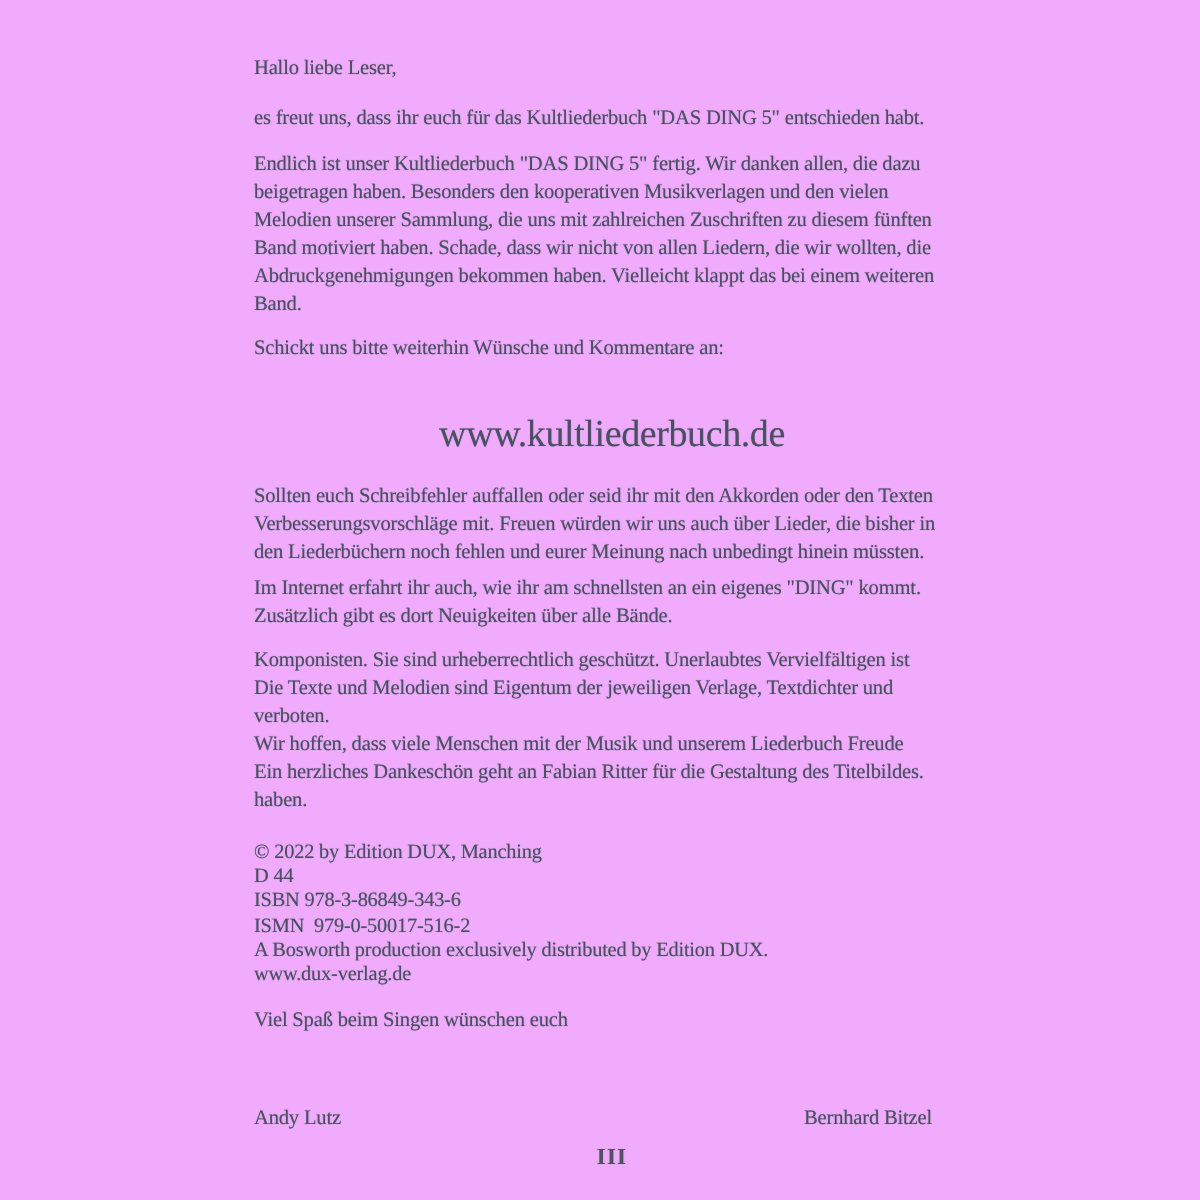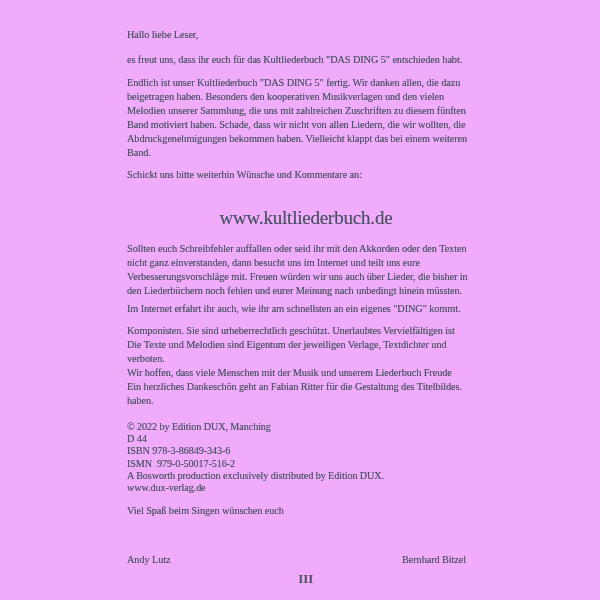--- a/index.html
+++ b/index.html
@@ -82,26 +82,26 @@
         <div class="line j">Band motiviert haben. Schade, dass wir nicht von allen Liedern, die wir wollten, die</div>
         <div class="line j">Abdruckgenehmigungen bekommen haben. Vielleicht klappt das bei einem weiteren</div>
         <div class="line">Band.</div>
       </div>
       <div class="blk blk-3">
         <div class="line">Schickt uns bitte weiterhin Wünsche und Kommentare an:</div>
       </div>
       <div class="blk blk-4 url-banner">www.kultliederbuch.de</div>
       <div class="blk blk-5">
         <div class="line j">Sollten euch Schreibfehler auffallen oder seid ihr mit den Akkorden oder den Texten</div>
-        <div class="line j">nicht ganz einverstanden, dann besucht uns im Internet und teilt uns eure</div>
         <div class="line j">Verbesserungsvorschläge mit. Freuen würden wir uns auch über Lieder, die bisher in</div>
         <div class="line">den Liederbüchern noch fehlen und eurer Meinung nach unbedingt hinein müssten.</div>
       </div>
       <div class="blk blk-6">
         <div class="line j">Im Internet erfahrt ihr auch, wie ihr am schnellsten an ein eigenes "DING" kommt.</div>
+        <div class="line">Zusätzlich gibt es dort Neuigkeiten über alle Bände.</div>
       </div>
       <div class="blk blk-7">
         <div class="line j">Komponisten. Sie sind urheberrechtlich geschützt. Unerlaubtes Vervielfältigen ist</div>
         <div class="line j">Die Texte und Melodien sind Eigentum der jeweiligen Verlage, Textdichter und</div>
         <div class="line">verboten.</div>
         <div class="line j">Wir hoffen, dass viele Menschen mit der Musik und unserem Liederbuch Freude</div>
         <div class="line">Ein herzliches Dankeschön geht an Fabian Ritter für die Gestaltung des Titelbildes.</div>
         <div class="line">haben.</div>
       </div>
       <div class="blk blk-8 tight">

